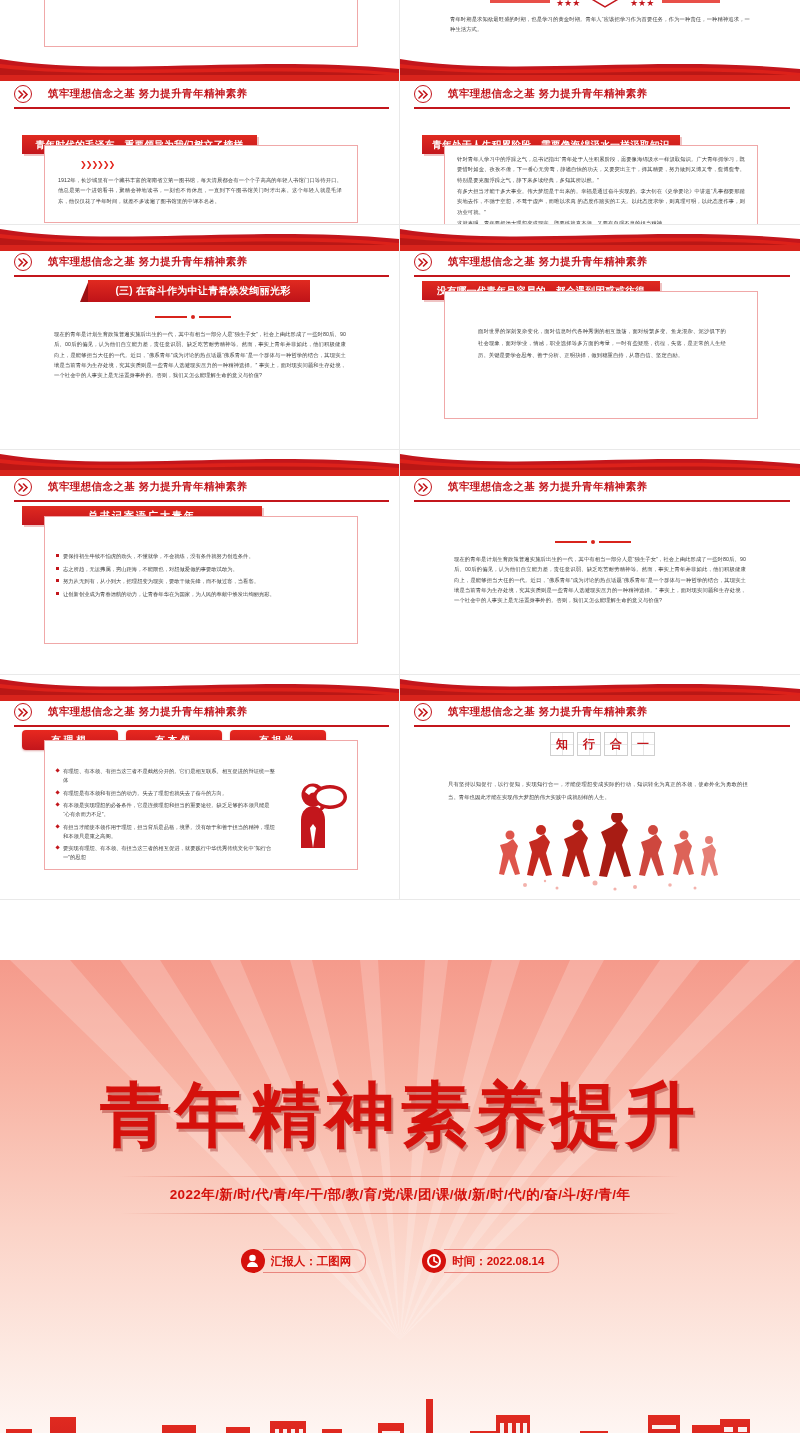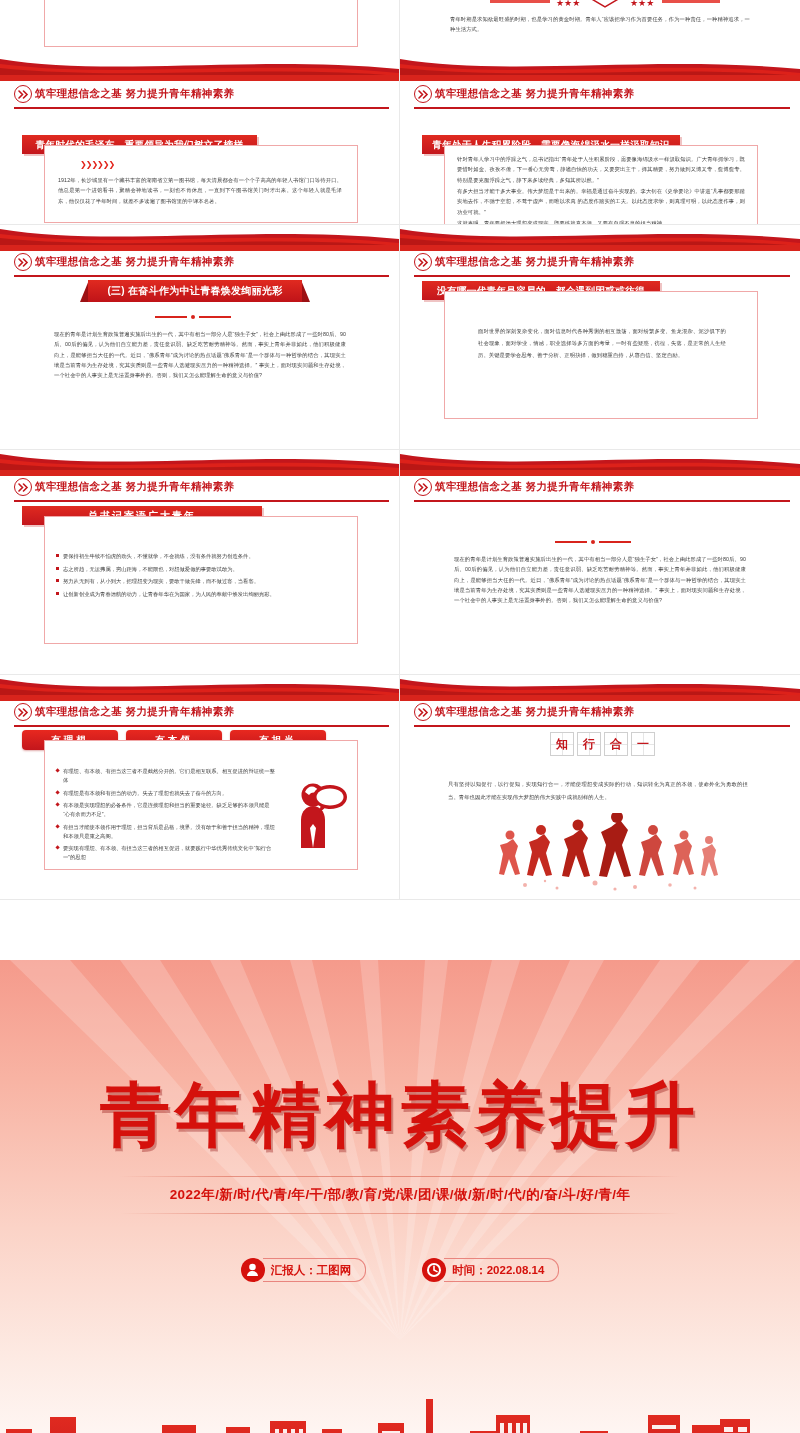--- a/index.html
+++ b/index.html
@@ -31,21 +31,21 @@
   .wave{
     position:absolute;left:0;top:0;width:100%;height:26px;overflow:hidden;
     pointer-events:none;
   }
   .wave svg{display:block;width:100%;height:26px;}
 
   
   .s-head{
     position:absolute;left:14px;top:26px;right:10px;height:26px;
   }
-  .s-head .hdr-row{display:flex;align-items:center;gap:3px;height:22px;}
+  .s-head .hdr-row{display:flex;align-items:center;gap:16px;height:22px;}
   .chev-badge{
     width:16px;height:16px;border-radius:50%;
     border:1.4px solid #c3161c;
     display:flex;align-items:center;justify-content:center;
     flex:0 0 auto;
   }
   .chev-badge svg{display:block;}
   .s-title{
     font-size:10.5px;font-weight:bold;color:#c3161c;letter-spacing:.4px;
     white-space:nowrap;
@@ -161,21 +161,21 @@
     background:linear-gradient(90deg,rgba(214,90,70,0) 0%,rgba(214,90,70,.55) 20%,rgba(214,90,70,.55) 80%,rgba(214,90,70,0) 100%);
   }
   .hero-sub{
     margin:9px auto 0;color:#d5110c;font-size:13.5px;font-weight:bold;letter-spacing:.4px;
   }
   .hero-rule2{
     width:560px;margin:9px auto 0;height:1px;
     background:linear-gradient(90deg,rgba(214,90,70,0) 0%,rgba(214,90,70,.45) 20%,rgba(214,90,70,.45) 80%,rgba(214,90,70,0) 100%);
   }
   .meta-row{
-    margin-top:43px;display:flex;justify-content:center;gap:56px;
+    margin-top:34px;display:flex;justify-content:center;gap:56px;
   }
   .meta{
     display:flex;align-items:center;height:26px;
   }
   .meta .mico{
     width:24px;height:24px;border-radius:50%;background:#d5110c;
     display:flex;align-items:center;justify-content:center;
     position:relative;z-index:2;flex:0 0 auto;
   }
   .meta .mtxt{
@@ -287,21 +287,21 @@
                 <path d="M5.5,1 L9,4.5 L5.5,8" stroke="#c3161c" stroke-width="1.6" fill="none" stroke-linecap="round"></path>
               </svg>
           </span>
           <span class="s-title">筑牢理想信念之基 努力提升青年精神素养</span>
         </div>
         <div class="hdr-rule"></div>
       </div>
       <div class="ribbon-wrap" style="left:88px;top:55px;width:214px;height:22px;">
         <span class="ribbon-wing l"></span>
         <span class="ribbon-wing r"></span>
-        <div class="ribbon" style="left:0;top:0;width:214px;">(三) 在奋斗作为中让青春焕发绚丽光彩</div>
+        <div class="ribbon" style="left:0;top:0;width:214px;padding-left:8px;">(三) 在奋斗作为中让青春焕发绚丽光彩</div>
       </div>
       <div class="dotline" style="left:155px;top:90px;">
         <i></i>
           <b></b>
           <i></i>
       </div>
       <div class="body-txt" style="left:54px;top:104px;width:292px;">
         <p>现在的青年是计划生育政策普遍实施后出生的一代，其中有相当一部分人是“独生子女”，社会上由此形成了一些对80后、90后、00后的偏见，认为他们自立能力差，责任意识弱、缺乏吃苦耐劳精神等。然而，事实上青年并非如此，他们积极健康向上，是能够担当大任的一代。近日，“佛系青年”成为讨论的热点话题“佛系青年“是一个群体与一种哲学的结合，其现实土壤是当前青年为生存处境，究其实质则是一些青年人选避现实压力的一种精神选择。” 事实上，面对现实问题和生存处境，一个社会中的人事实上是无法置身事外的。否则，我们又怎么能理解生命的意义与价值?</p>
       </div>
     </div>

